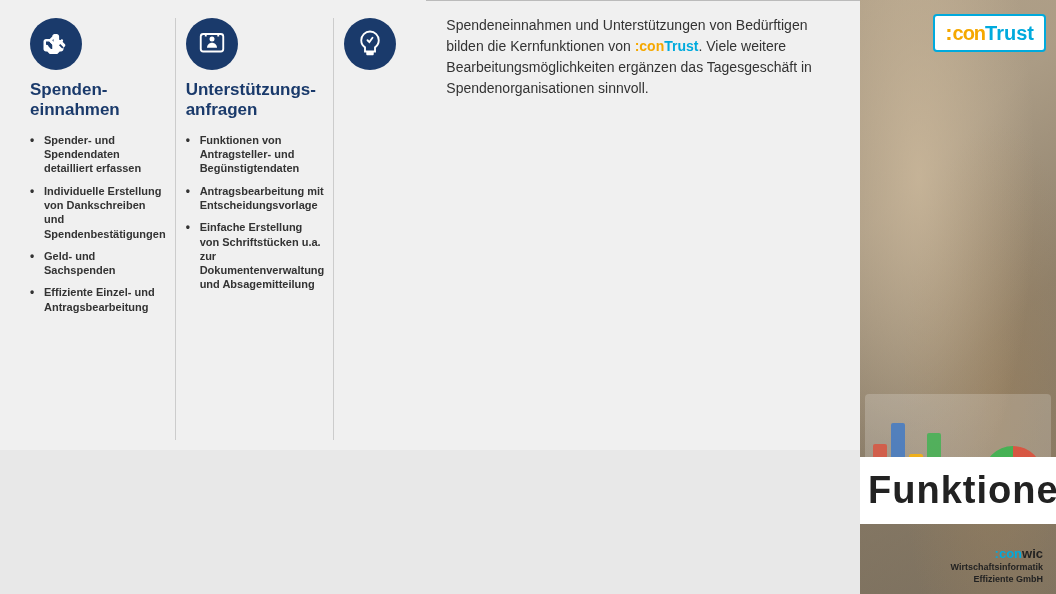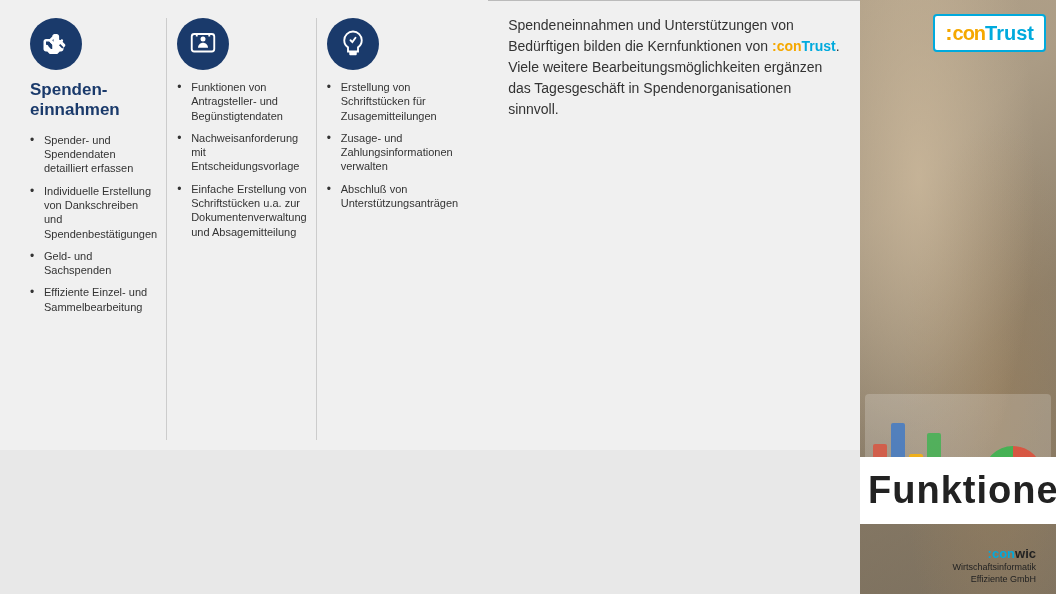--- a/index.html
+++ b/index.html
@@ -82,35 +82,36 @@
       font-size: 38px;
       font-weight: 900;
       color: #222;
       letter-spacing: 1px;
     }
 
     
     .conwic-footer {
       position: absolute;
       bottom: 8px;
-      right: 20px;
+      right: 13px;
       text-align: right;
     }
     .conwic-name {
       color: #f5a800;
       font-weight: 900;
       font-size: 13px;
     }
     .conwic-name span {
       color: #00aadd;
     }
     .conwic-sub {
       color: #222;
       font-size: 9px;
       line-height: 1.4;
+      font-weight: bold;
     }
 
     
     .top-section {
       display: flex;
       flex-direction: row;
       padding: 18px 20px 10px 20px;
       flex: 1;
     }
 
@@ -151,20 +152,21 @@
       font-size: 17px;
       font-weight: 900;
       color: #1a3a6b;
       margin-bottom: 12px;
       line-height: 1.2;
     }
 
     .col-list {
       list-style: none;
       padding: 0;
+      font-weight: bold;
     }
 
     .col-list li {
       font-size: 11px;
       color: #333;
       margin-bottom: 8px;
       padding-left: 14px;
       position: relative;
       line-height: 1.3;
     }
@@ -215,53 +217,51 @@
           <path d="M4.5 12.5c-.8 0-1.5.7-1.5 1.5s.7 1.5 1.5 1.5S6 14.8 6 14s-.7-1.5-1.5-1.5zM12 4c-1.1 0-2 .9-2 2v4.5l-1.5-1.5c-.4-.4-1-.4-1.4 0-.4.4-.4 1 0 1.4L10 13.3V18h4v-4.7l3.4-3.4c.4-.4.4-1 0-1.4-.4-.4-1-.4-1.4 0L14.5 10.1V6c0-1.1-.9-2-2-2z"></path>
         </svg>
       </div>
       <div class="col-title">
         Spenden-<br>einnahmen
       </div>
       <ul class="col-list">
         <li>Spender- und Spendendaten detailliert erfassen</li>
         <li>Individuelle Erstellung von Dankschreiben und Spendenbestätigungen</li>
         <li>Geld- und Sachspenden</li>
-        <li>Effiziente Einzel- und Sammelbearbeitung</li>
+        <li>Effiziente Einzel- und Antragsbearbeitung</li>
       </ul>
     </div>
 
     <div class="column">
       <div class="col-icon">
         <svg viewBox="0 0 24 24" xmlns="http://www.w3.org/2000/svg" fill="white">
           <rect x="3" y="4" width="18" height="14" rx="2" fill="none" stroke="white" stroke-width="1.5"></rect>
           <circle cx="12" cy="8" r="2" fill="white"></circle>
           <path d="M8 15c0-2.2 1.8-4 4-4s4 1.8 4 4" fill="white"></path>
           <path d="M7 4v2M17 4v2" stroke="white" stroke-width="1.5"></path>
         </svg>
       </div>
+      <div class="col-title">
+        Unterstützungs-<br>anfragen
+      </div>
       <ul class="col-list">
         <li>Funktionen von Antragsteller- und Begünstigtendaten</li>
-        <li>Nachweisanforderung mit Entscheidungsvorlage</li>
+        <li>Antragsbearbeitung mit Entscheidungsvorlage</li>
         <li>Einfache Erstellung von Schriftstücken u.a. zur Dokumentenverwaltung und Absagemitteilung</li>
       </ul>
     </div>
 
     <div class="column">
       <div class="col-icon">
         <svg viewBox="0 0 24 24" xmlns="http://www.w3.org/2000/svg" fill="white">
           <path d="M12 2C8.1 2 5 5.1 5 9c0 2.4 1.2 4.5 3 5.7V18h8v-3.3c1.8-1.3 3-3.4 3-5.7 0-3.9-3.1-7-7-7z" fill="none" stroke="white" stroke-width="1.5"></path>
           <path d="M9 18h6v2c0 .6-.4 1-1 1h-4c-.6 0-1-.4-1-1v-2z" fill="white"></path>
           <path d="M10 9l1.5 1.5L14 7" stroke="white" stroke-width="1.5" fill="none" stroke-linecap="round"></path>
         </svg>
       </div>
-      <ul class="col-list">
-        <li>Erstellung von Schriftstücken für Zusagemitteilungen</li>
-        <li>Zusage- und Zahlungsinformationen verwalten</li>
-        <li>Abschluß von Unterstützungsanträgen</li>
-      </ul>
     </div>
 
   </div>
 
   <div class="bottom-section">
     <p class="bottom-text">
       <span>Spendeneinnahmen und Unterstützungen von Bedürftigen bilden die Kernfunktionen von </span><span class="con-highlight-orange">:con</span><span class="con-highlight-blue">Trust</span><span>. Viele weitere Bearbeitungsmöglichkeiten ergänzen das Tagesgeschäft in Spendenorganisationen sinnvoll.</span>
     </p>
   </div>
 

